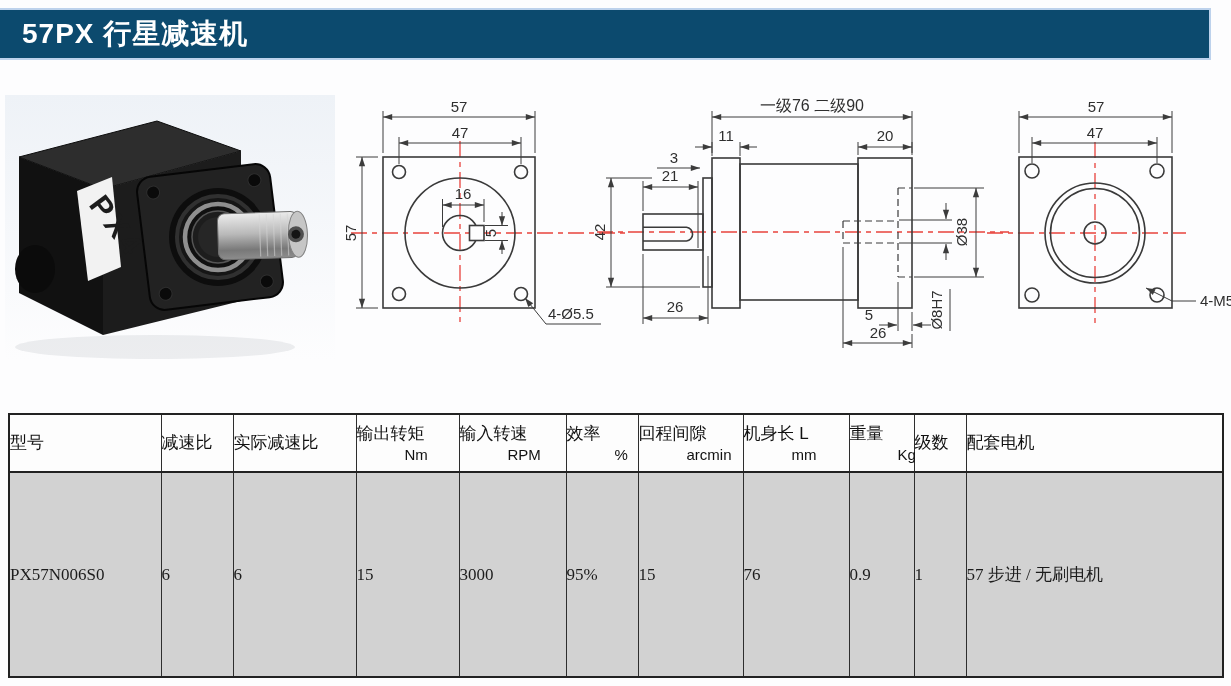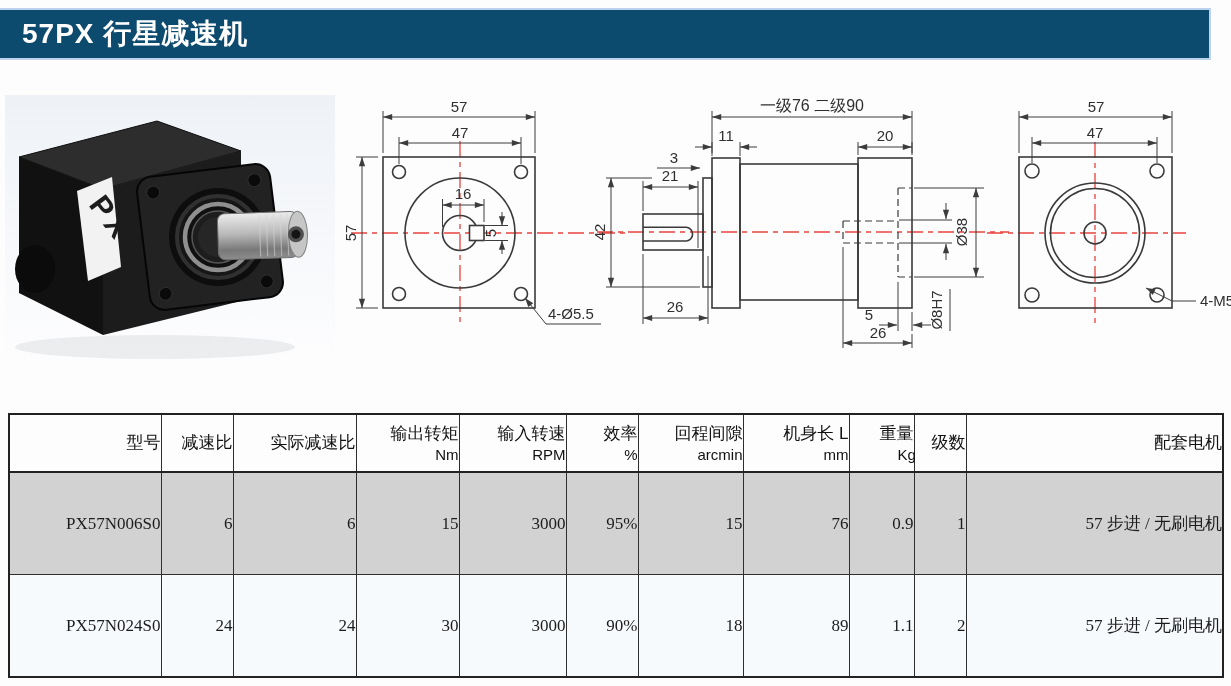--- a/index.html
+++ b/index.html
@@ -24,21 +24,21 @@
   .part{stroke:#3a3a3a;stroke-width:1.6;fill:none;}
   .part-bgfill{stroke:#3a3a3a;stroke-width:1.6;fill:#fdfdfe;}
   .hid{stroke:#3a3a3a;stroke-width:1.2;fill:none;stroke-dasharray:7 4;}
   .diml{stroke:#3c3c3c;stroke-width:1;fill:none;}
   .dimt{font-size:15px;fill:#2f2f2f;}
   .dimt-cn{font-size:16px;fill:#2f2f2f;}
   .cline{stroke:#e8433c;stroke-width:1.3;fill:none;stroke-dasharray:16 5 5 5;}
   
   .spec-table{
     position:absolute;left:8px;top:413px;width:1214px;height:265px;
-    border-collapse:collapse;table-layout:fixed;text-align:right;
+    border-collapse:collapse;table-layout:fixed;text-align:left;
     background:#ffffff;border:2px solid #222222;
   }
   .spec-table th,.spec-table td{border:1px solid #2e2e2e;padding:0;}
   .spec-table thead th{
     height:56px;background:#fdfdfd;font-weight:normal;
     border-bottom:2px solid #222222;
   }
   .hl{font-size:17px;color:#111;line-height:22px;}
   .hu{font-size:15px;color:#111;line-height:19px;padding-left:48px;}
   .hu:empty{display:none;}
@@ -355,28 +355,15 @@
         <td>95%</td>
         <td>15</td>
         <td>76</td>
         <td>0.9</td>
         <td>1</td>
         <td>57 步进 / 无刷电机</td>
       </tr>
 
 
 
-      <tr>
-        <td>PX57N024S0</td>
-        <td>24</td>
-        <td>24</td>
-        <td>30</td>
-        <td>3000</td>
-        <td>90%</td>
-        <td>18</td>
-        <td>89</td>
-        <td>1.1</td>
-        <td>2</td>
-        <td>57 步进 / 无刷电机</td>
-      </tr>
 
     </tbody>
 </table>
 
 </body></html>

